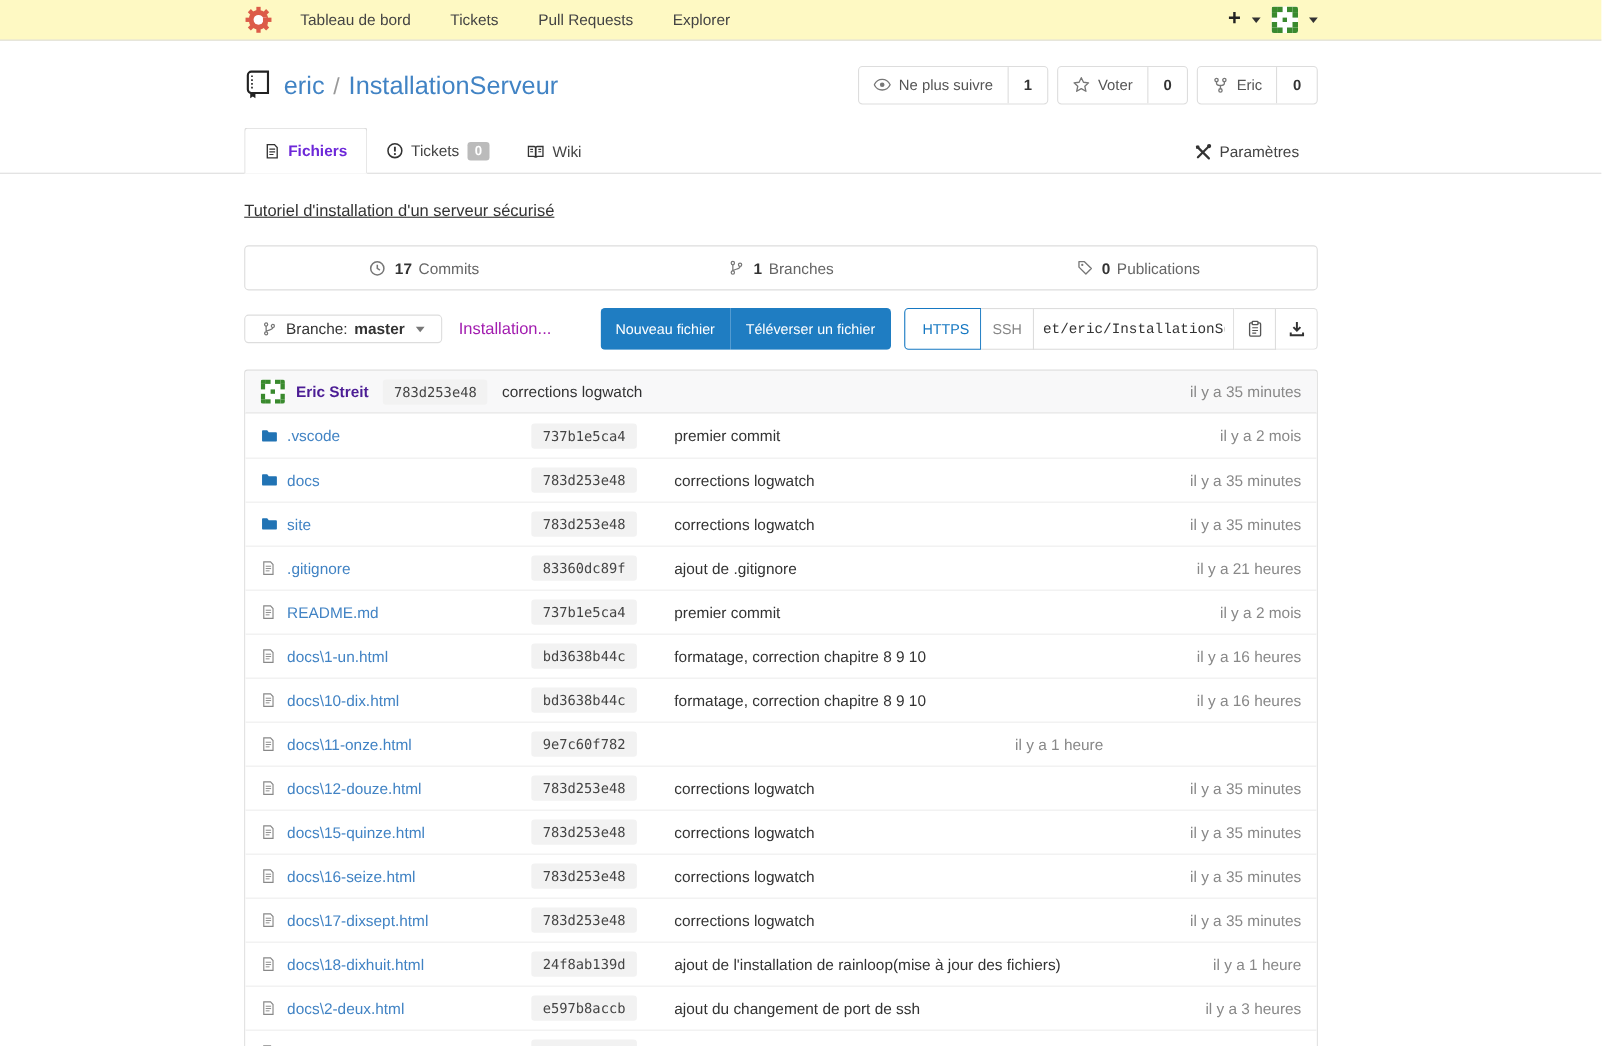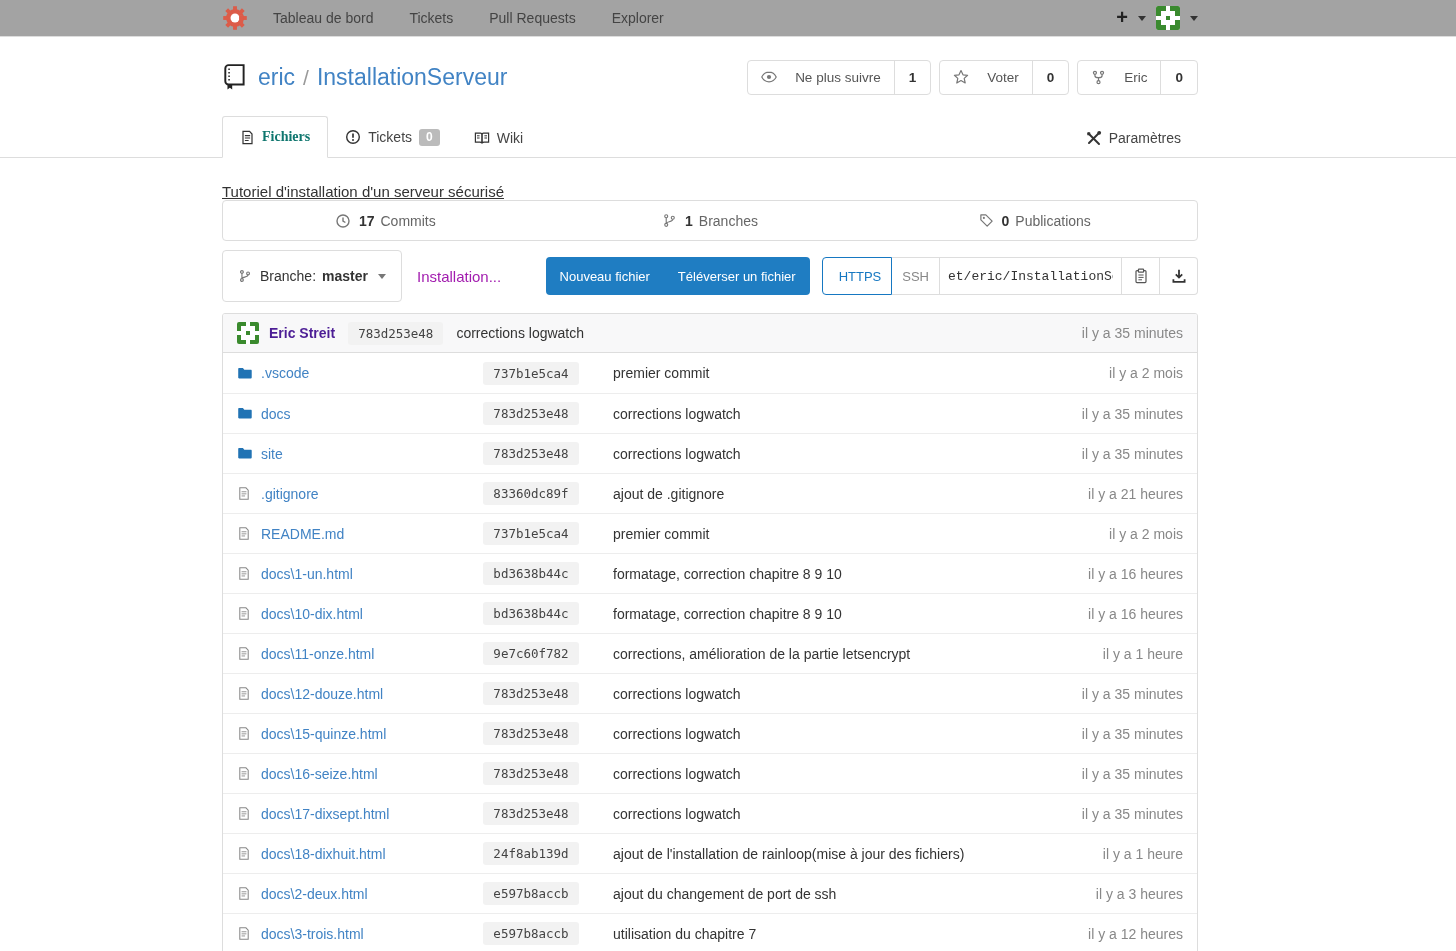--- a/index.html
+++ b/index.html
@@ -3,21 +3,21 @@
 <meta charset="utf-8">
 <style>
   * { box-sizing: border-box; margin: 0; padding: 0; }
   html,body { width:1456px; height:951px; overflow:hidden; background:#fff;
     font-family:"Liberation Sans", sans-serif; color:#333; }
   a { text-decoration:none; color:inherit; cursor:pointer; }
   .container { width:976px; margin-left:222px; }
   .icon svg { display:block; }
 
   
-  .navbar { height:37px; border-bottom:1px solid #ddd; background:#a3a3a3; display:flex; align-items:center; }
+  .navbar { height:37px; border-bottom:1px solid #ddd; background:#fef9c3; display:flex; align-items:center; }
   .navbar-inner { width:976px; margin-left:222px; display:flex; align-items:center; height:100%; }
   .nav-logo { width:26px; height:26px; margin-right:25px; }
   .nav-item { font-size:14px; color:#444; margin-right:36px; }
   .nav-right { margin-left:auto; display:flex; align-items:center; gap:10px; }
   .caret { width:0; height:0; border-left:4px solid transparent; border-right:4px solid transparent;
     border-top:5px solid #333; display:inline-block; }
   .plus { font-size:20px; font-weight:bold; color:#222; line-height:1; margin-top:-2px; }
   .identicon { display:grid; grid-template-columns:repeat(5,1fr); grid-template-rows:repeat(5,1fr);
     background:#fff; border-radius:2px; overflow:hidden; }
   .identicon.nav { width:24px; height:24px; }
@@ -27,51 +27,51 @@
   
   .repo-band { background:#fff; }
   .title-row { display:flex; align-items:center; margin-top:19px; height:42px; }
   .repo-icon { color:#222; margin-right:10px; }
   .repo-title { font-size:23px; }
   .repo-title a { color:#4183c4; }
   .repo-title .sep { color:#999; margin:0 8px; font-size:21px; }
   .actions { margin-left:auto; display:flex; gap:8px; }
   .action-group { display:flex; border:1px solid #ddd; border-radius:4px; background:#fff;
     height:35px; align-items:stretch; overflow:hidden; }
-  .action-btn { display:flex; align-items:center; gap:18px; padding:0 13px; font-size:13.5px; color:#555; }
+  .action-btn { display:flex; align-items:center; gap:7px; padding:0 13px; font-size:13.5px; color:#555; }
   .action-btn .icon { color:#777; }
   .action-count { display:flex; align-items:center; padding:0 14px; border-left:1px solid #ddd;
     font-size:13.5px; font-weight:bold; color:#333; }
 
   
   .tabs-wrap { border-bottom:1px solid #ddd; margin-top:18px; }
   .tabs { display:flex; align-items:flex-end; }
   .tab { display:flex; align-items:center; gap:7px; padding:12px 17px; font-size:14px; color:#444;
     margin-bottom:-1px; }
   .tab .icon { color:#333; }
   .tab.active { background:#fff; border:1px solid #ddd; border-bottom:1px solid #fff;
-    border-radius:3px 3px 0 0; font-weight:bold; color:#0f766e;font-family:Liberation Serif, serif; }
+    border-radius:3px 3px 0 0; font-weight:bold; color:#6d28d9; }
   .tab-badge { background:#bbb; color:#fff; font-size:12px; font-weight:bold; border-radius:3px;
     padding:2px 7px; line-height:1.1; }
   .tab.settings { margin-left:auto; }
 
   
   .repo-desc { margin-top:25px; font-size:15px; color:#333;text-decoration:underline; }
 
   
-  .stats-bar { border:1px solid #ddd; border-radius:4px; display:flex; height:41px;text-align:center; }
+  .stats-bar { margin-top:23px; border:1px solid #ddd; border-radius:4px; display:flex; height:41px;text-align:center; }
   .stat { flex:1; display:flex; align-items:center; justify-content:center; gap:6px;
     font-size:14px; color:#666; }
   .stat .icon { color:#777; margin-right:2px; }
   .stat b { color:#333; }
 
   
   .toolbar { margin-top:16px; display:flex; align-items:center; height:38px; }
   .branch-btn { display:flex; align-items:center; gap:8px; border:1px solid #ddd; border-radius:4px;
-    background:#fff; height:52px; padding:0 15px; font-size:14px; color:#333; }
+    background:#fff; height:26px; padding:0 15px; font-size:14px; color:#333; }
   .branch-btn .icon { color:#777; }
   .branch-btn b { margin-left:-2px; }
   .branch-btn .caret { border-top-color:#777; margin-left:2px; }
   .path-link { color:#a21caf; font-size:15px; margin-left:15px; }
   .right-tools { margin-left:auto; display:flex; align-items:center; }
   .blue-group { display:flex; border-radius:4px; overflow:hidden; height:38px; }
   .blue-btn { background:#1f7dc2; color:#fff; font-size:13px; padding:0 14px; border:none;
     display:flex; align-items:center; cursor:pointer; font-family:inherit; }
   .clone-group { display:flex; margin-left:12px; height:38px; align-items:stretch; }
   .proto-btn { display:flex; align-items:center; padding:0 10px; font-size:13px; background:#fff;
@@ -503,21 +503,20 @@
 
       <span class="icon file-icon" style="display: block;">
         <svg viewBox="0 0 16 16" width="14" height="15">
                 <path d="M3.2 1.5h7l2.6 2.8v10.2H3.2z" fill="none" stroke="currentColor" stroke-width="1.2"></path>
                 <path d="M5.2 6h5.6M5.2 8.4h5.6M5.2 10.8h4" stroke="currentColor" stroke-width="1"></path>
               </svg>
       </span>
     </span>
     <a class="file-name">docs\11-onze.html</a>
     <span class="cell-hash"><a class="hash-badge">9e7c60f782</a></span>
-    <a class="file-message">corrections, amélioration de la partie letsencrypt</a>
     <span class="file-time">il y a 1 heure</span>
   </div>
 
   <div class="file-row">
     <span class="cell-icon">
 
       <span class="icon file-icon" style="display: block;">
         <svg viewBox="0 0 16 16" width="14" height="15">
                 <path d="M3.2 1.5h7l2.6 2.8v10.2H3.2z" fill="none" stroke="currentColor" stroke-width="1.2"></path>
                 <path d="M5.2 6h5.6M5.2 8.4h5.6M5.2 10.8h4" stroke="currentColor" stroke-width="1"></path>

